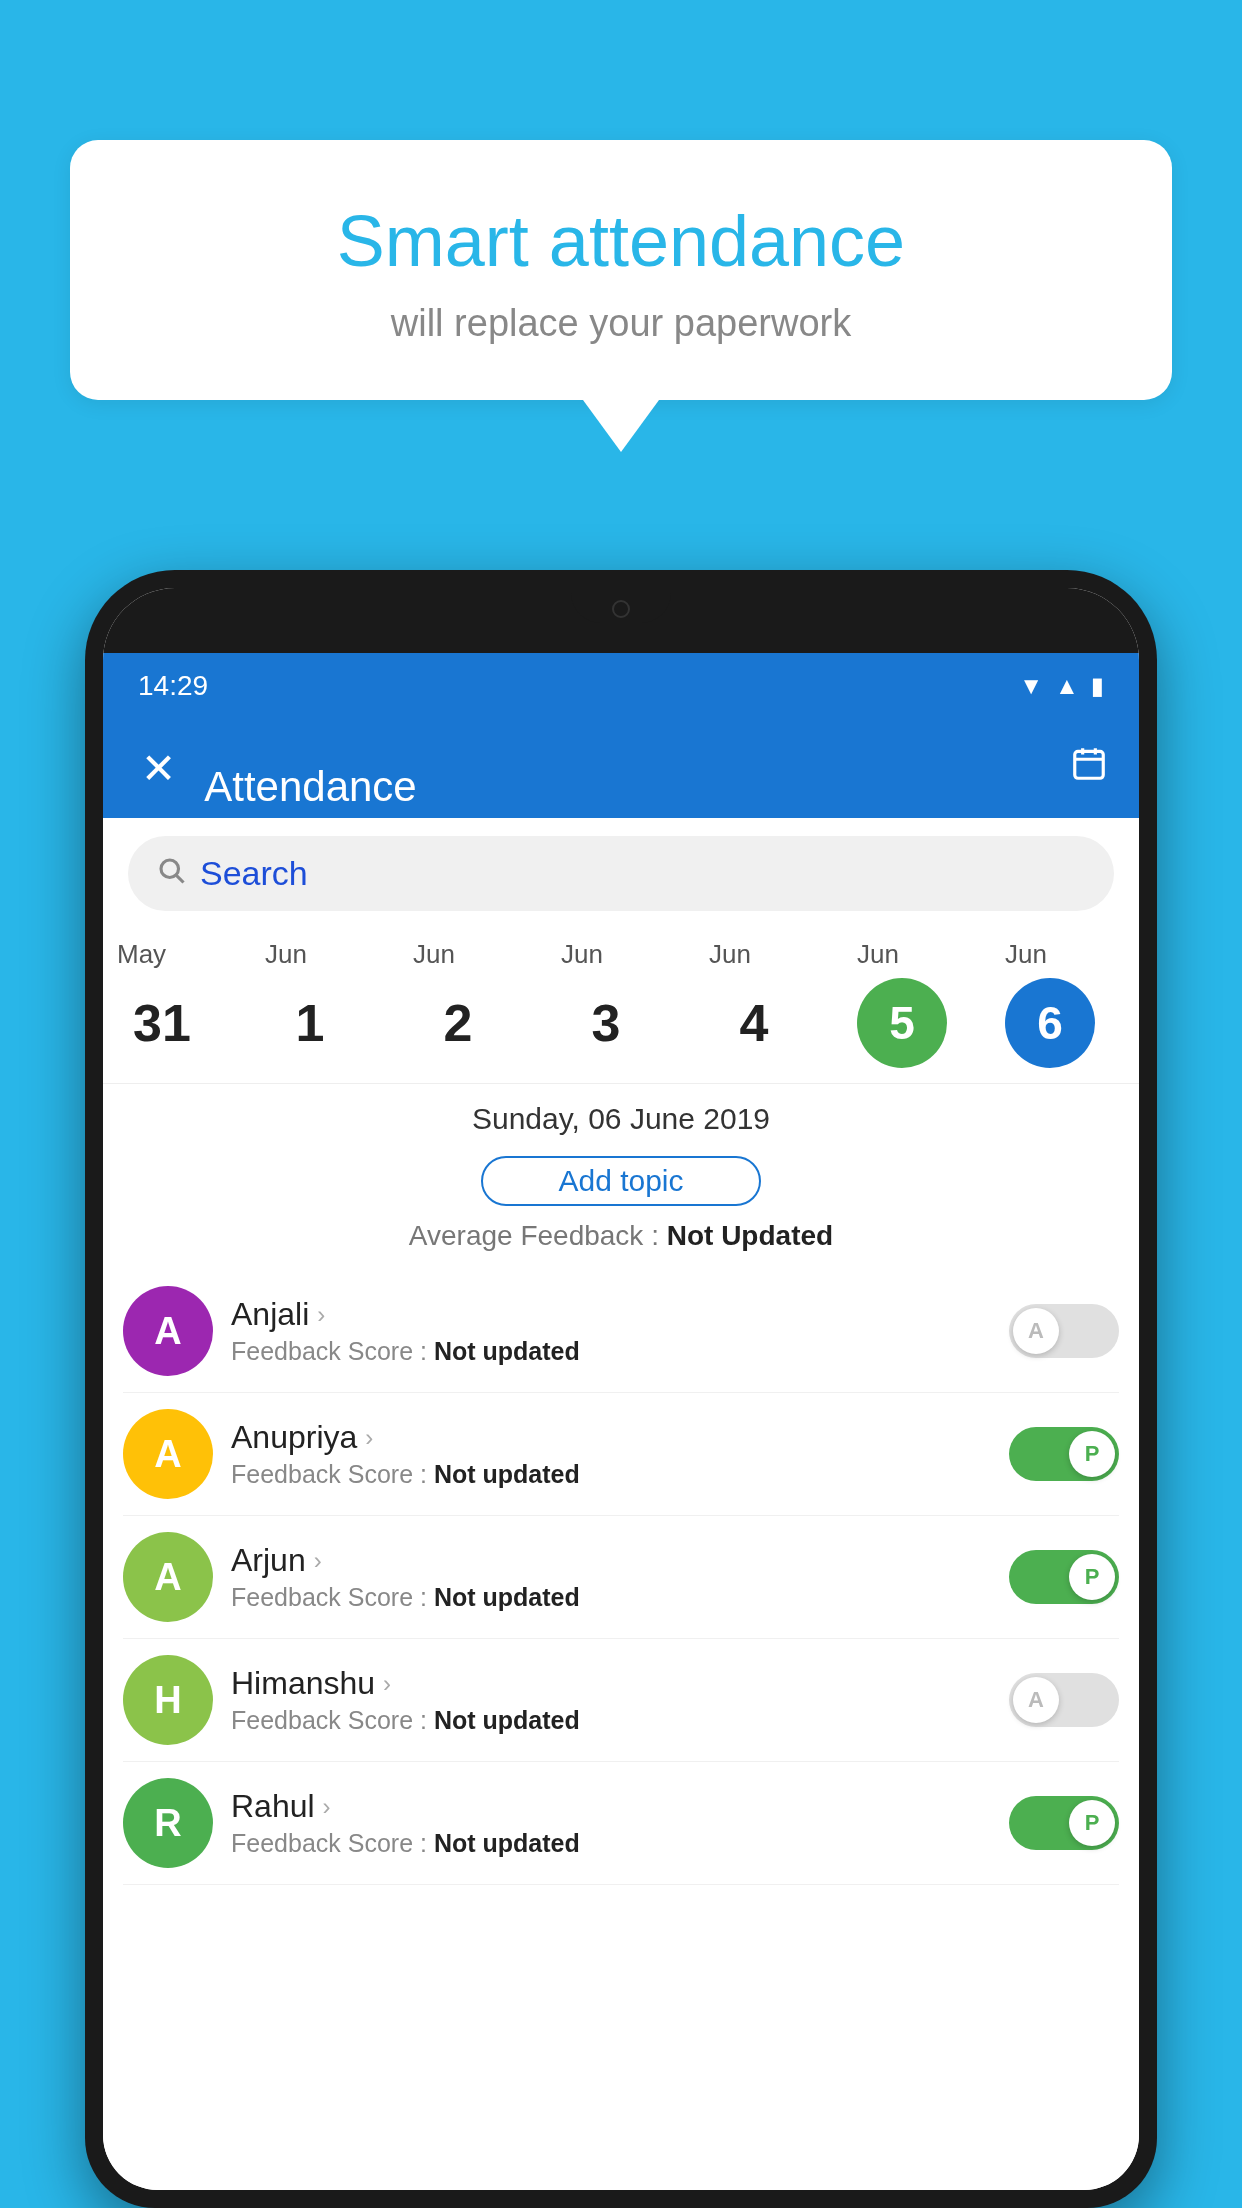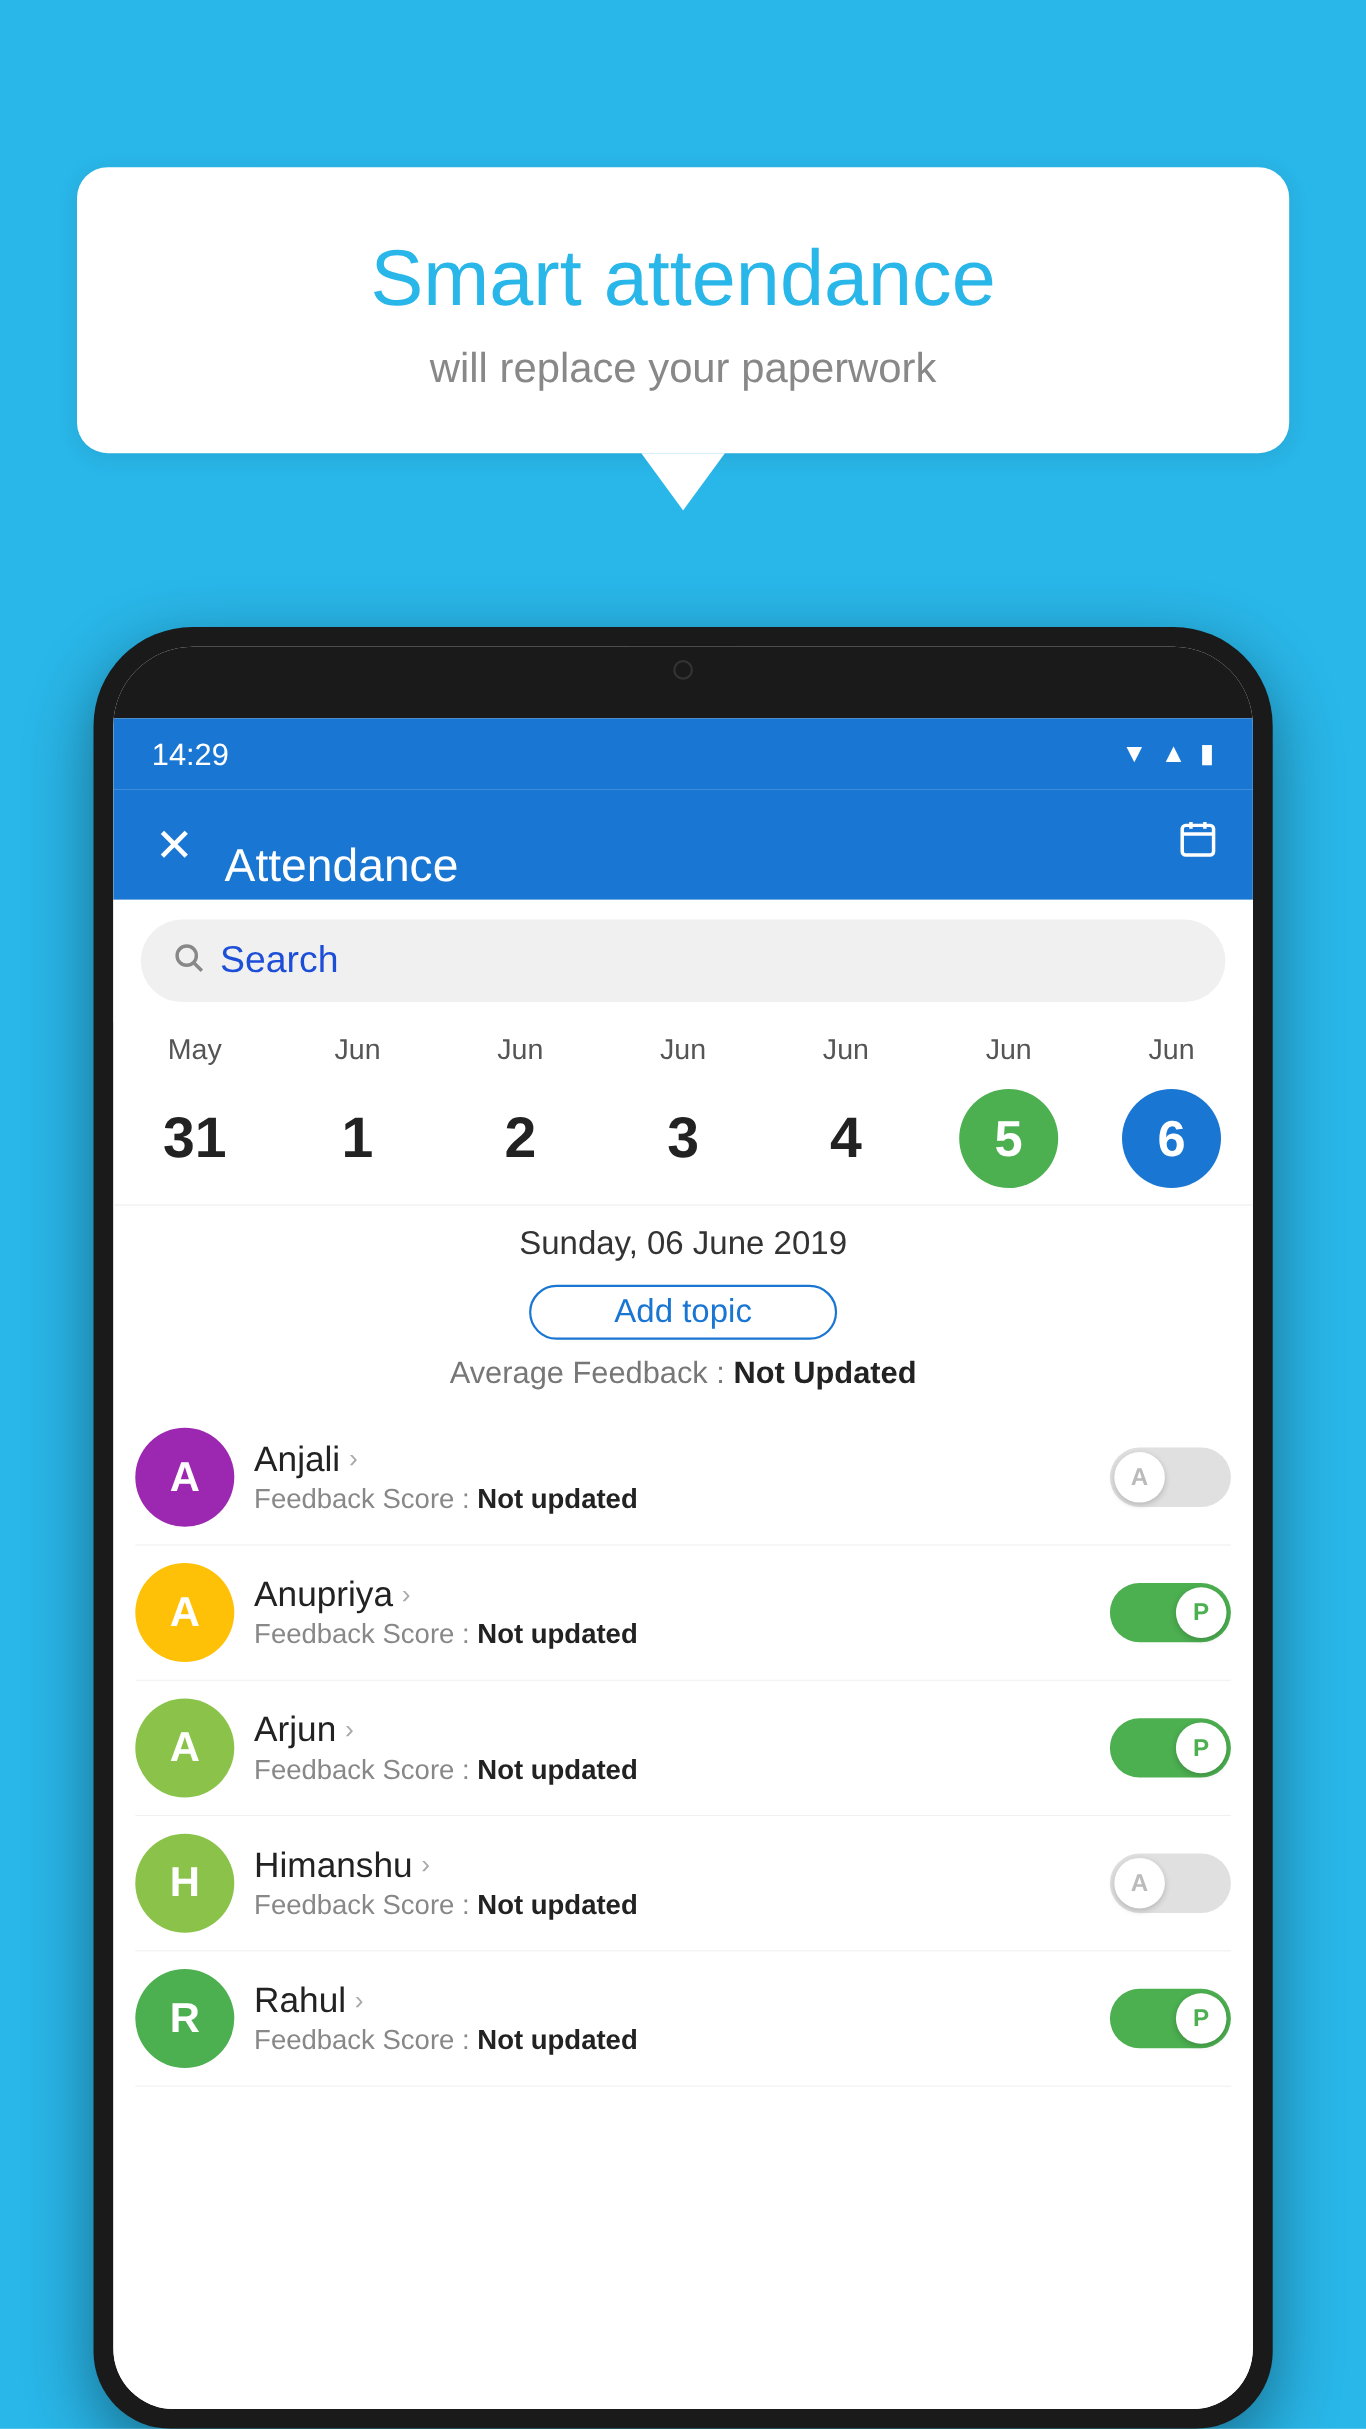--- a/index.html
+++ b/index.html
@@ -8,21 +8,21 @@
       height: 2208px;
       background-color: #29b6e8;
       font-family: 'Segoe UI', Arial, sans-serif;
       overflow: hidden;
       position: relative;
     }
 
     
     .speech-bubble-wrapper {
       position: absolute;
-      top: 152px;
+      top: 140px;
       left: 70px;
       right: 70px;
     }
     .speech-bubble {
       background: white;
       border-radius: 28px;
       padding: 60px 50px 55px;
       text-align: center;
       box-shadow: 0 4px 20px rgba(0,0,0,0.08);
     }
@@ -160,22 +160,22 @@
     .calendar-strip {
       display: flex;
       padding: 10px 0 15px;
       justify-content: space-around;
       align-items: center;
       border-bottom: 1px solid #eee;
     }
     .cal-day {
       display: flex;
       flex-direction: column;
-      align-items: center;
-      gap: 20px;
+      align-items: flex-start;
+      gap: 8px;
       min-width: 120px;
     }
     .cal-month {
       font-size: 26px;
       color: #555;
       font-weight: 400;
     }
     .cal-num {
       font-size: 52px;
       font-weight: 700;

